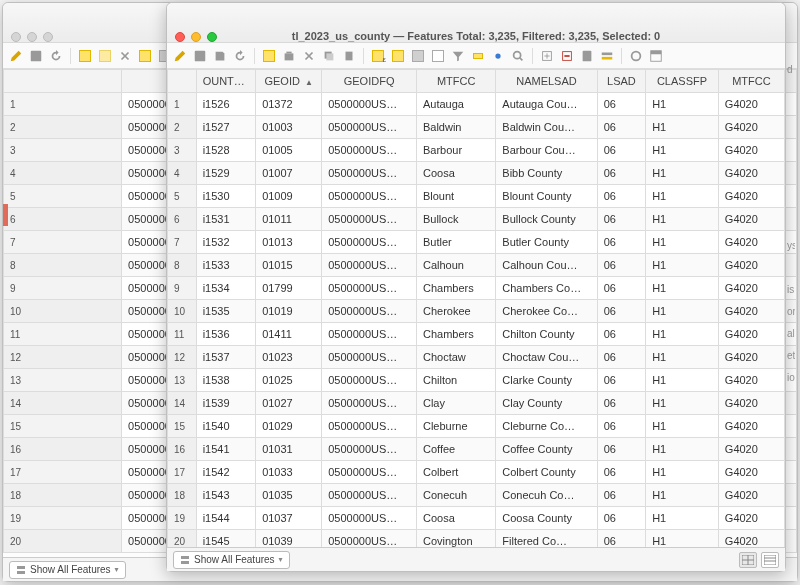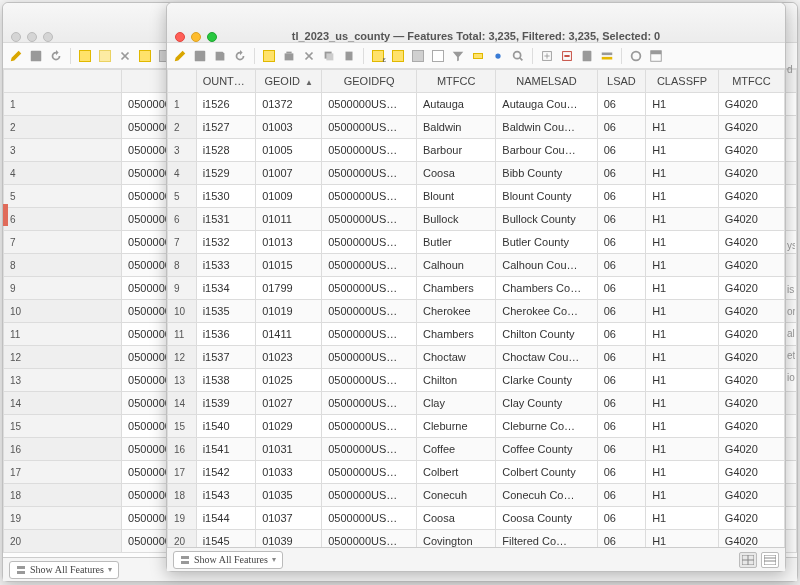--- a/index.html
+++ b/index.html
@@ -93,21 +93,20 @@
     font-size:10px; padding-left:6px;
   }
   tr:nth-child(even) td { background:#fafafa; }
   tr:nth-child(even) td.rownum { background:#efefef; }
 
   .statusbar {
     height: 24px; border-top:1px solid #ccc;
     display:flex; align-items:center; padding:0 6px;
     gap:6px; background:#f5f5f5;
     justify-content: space-between;
-    font-family: Liberation Serif, serif;
   }
   .featbtn {
     height:18px; padding:0 6px; border:1px solid #bbb;
     border-radius:3px; display:flex; align-items:center; gap:4px;
     background:#fff; font-size:10px; color:#444;
   }
   .layouticons{display:flex;gap:4px}
   .li-btn{width:18px;height:16px;border:1px solid #bbb;border-radius:2px;background:#fff;display:flex;align-items:center;justify-content:center}
   .li-btn.active{background:#e8e8e8}
 

